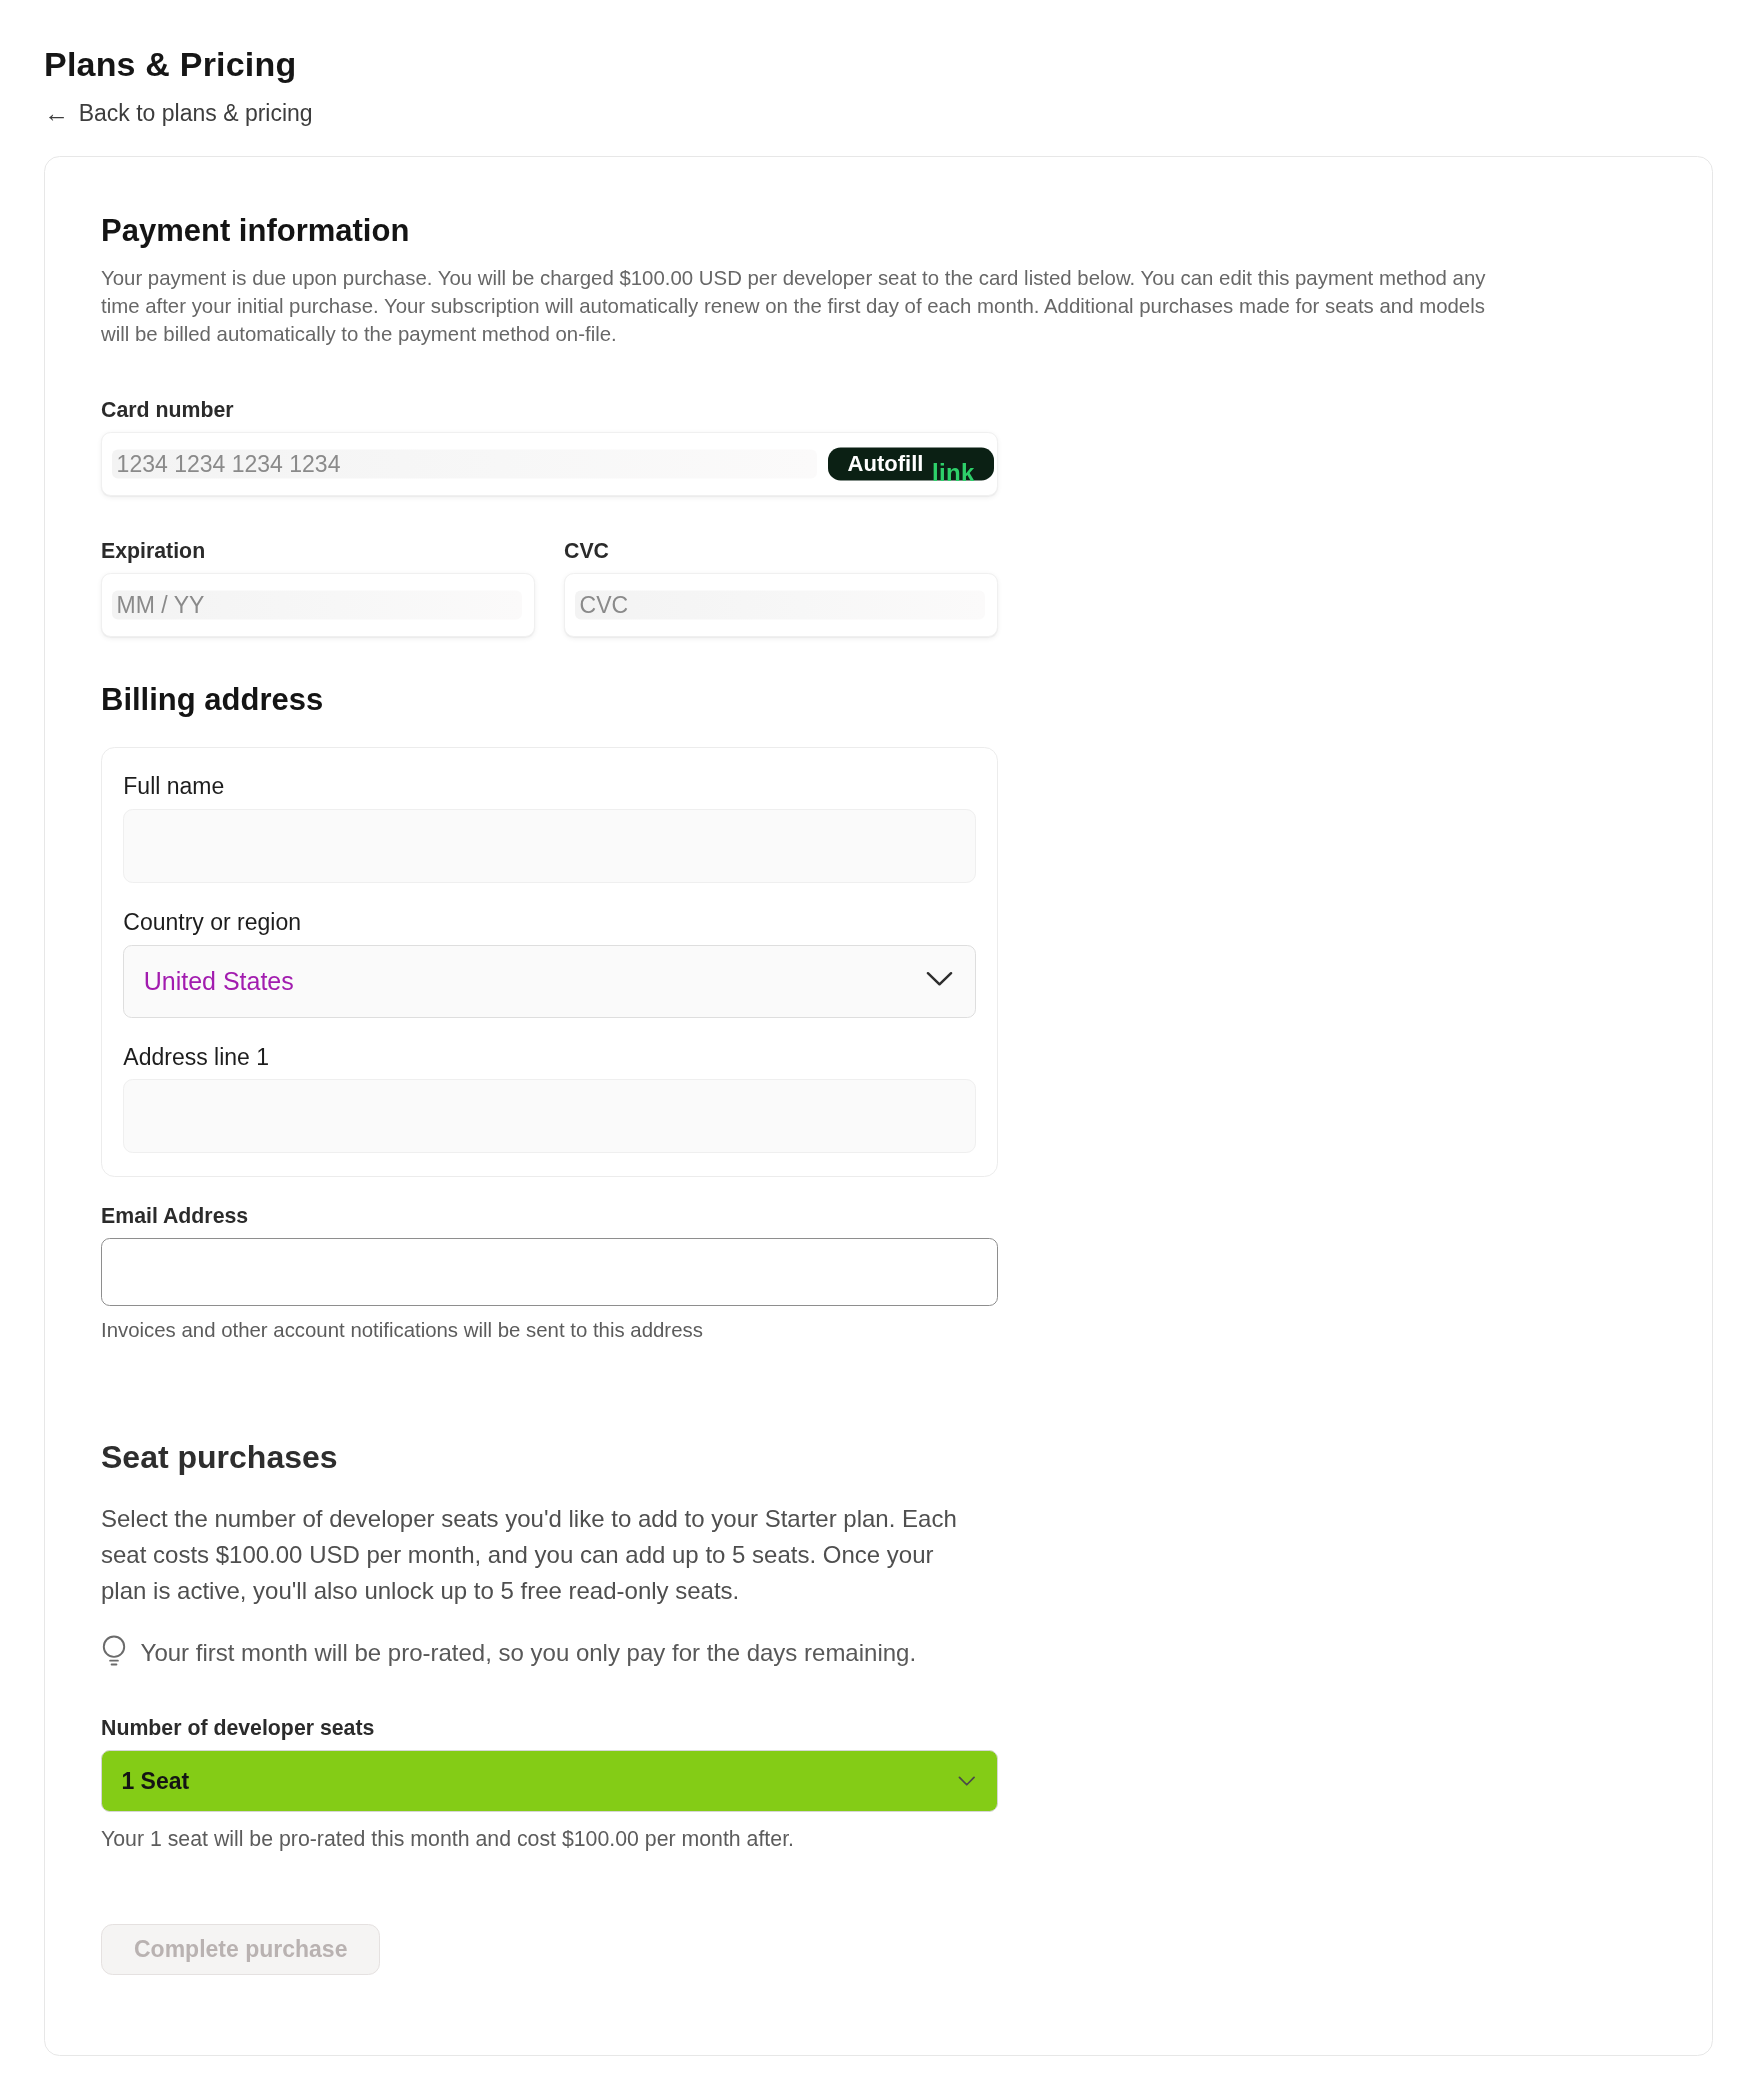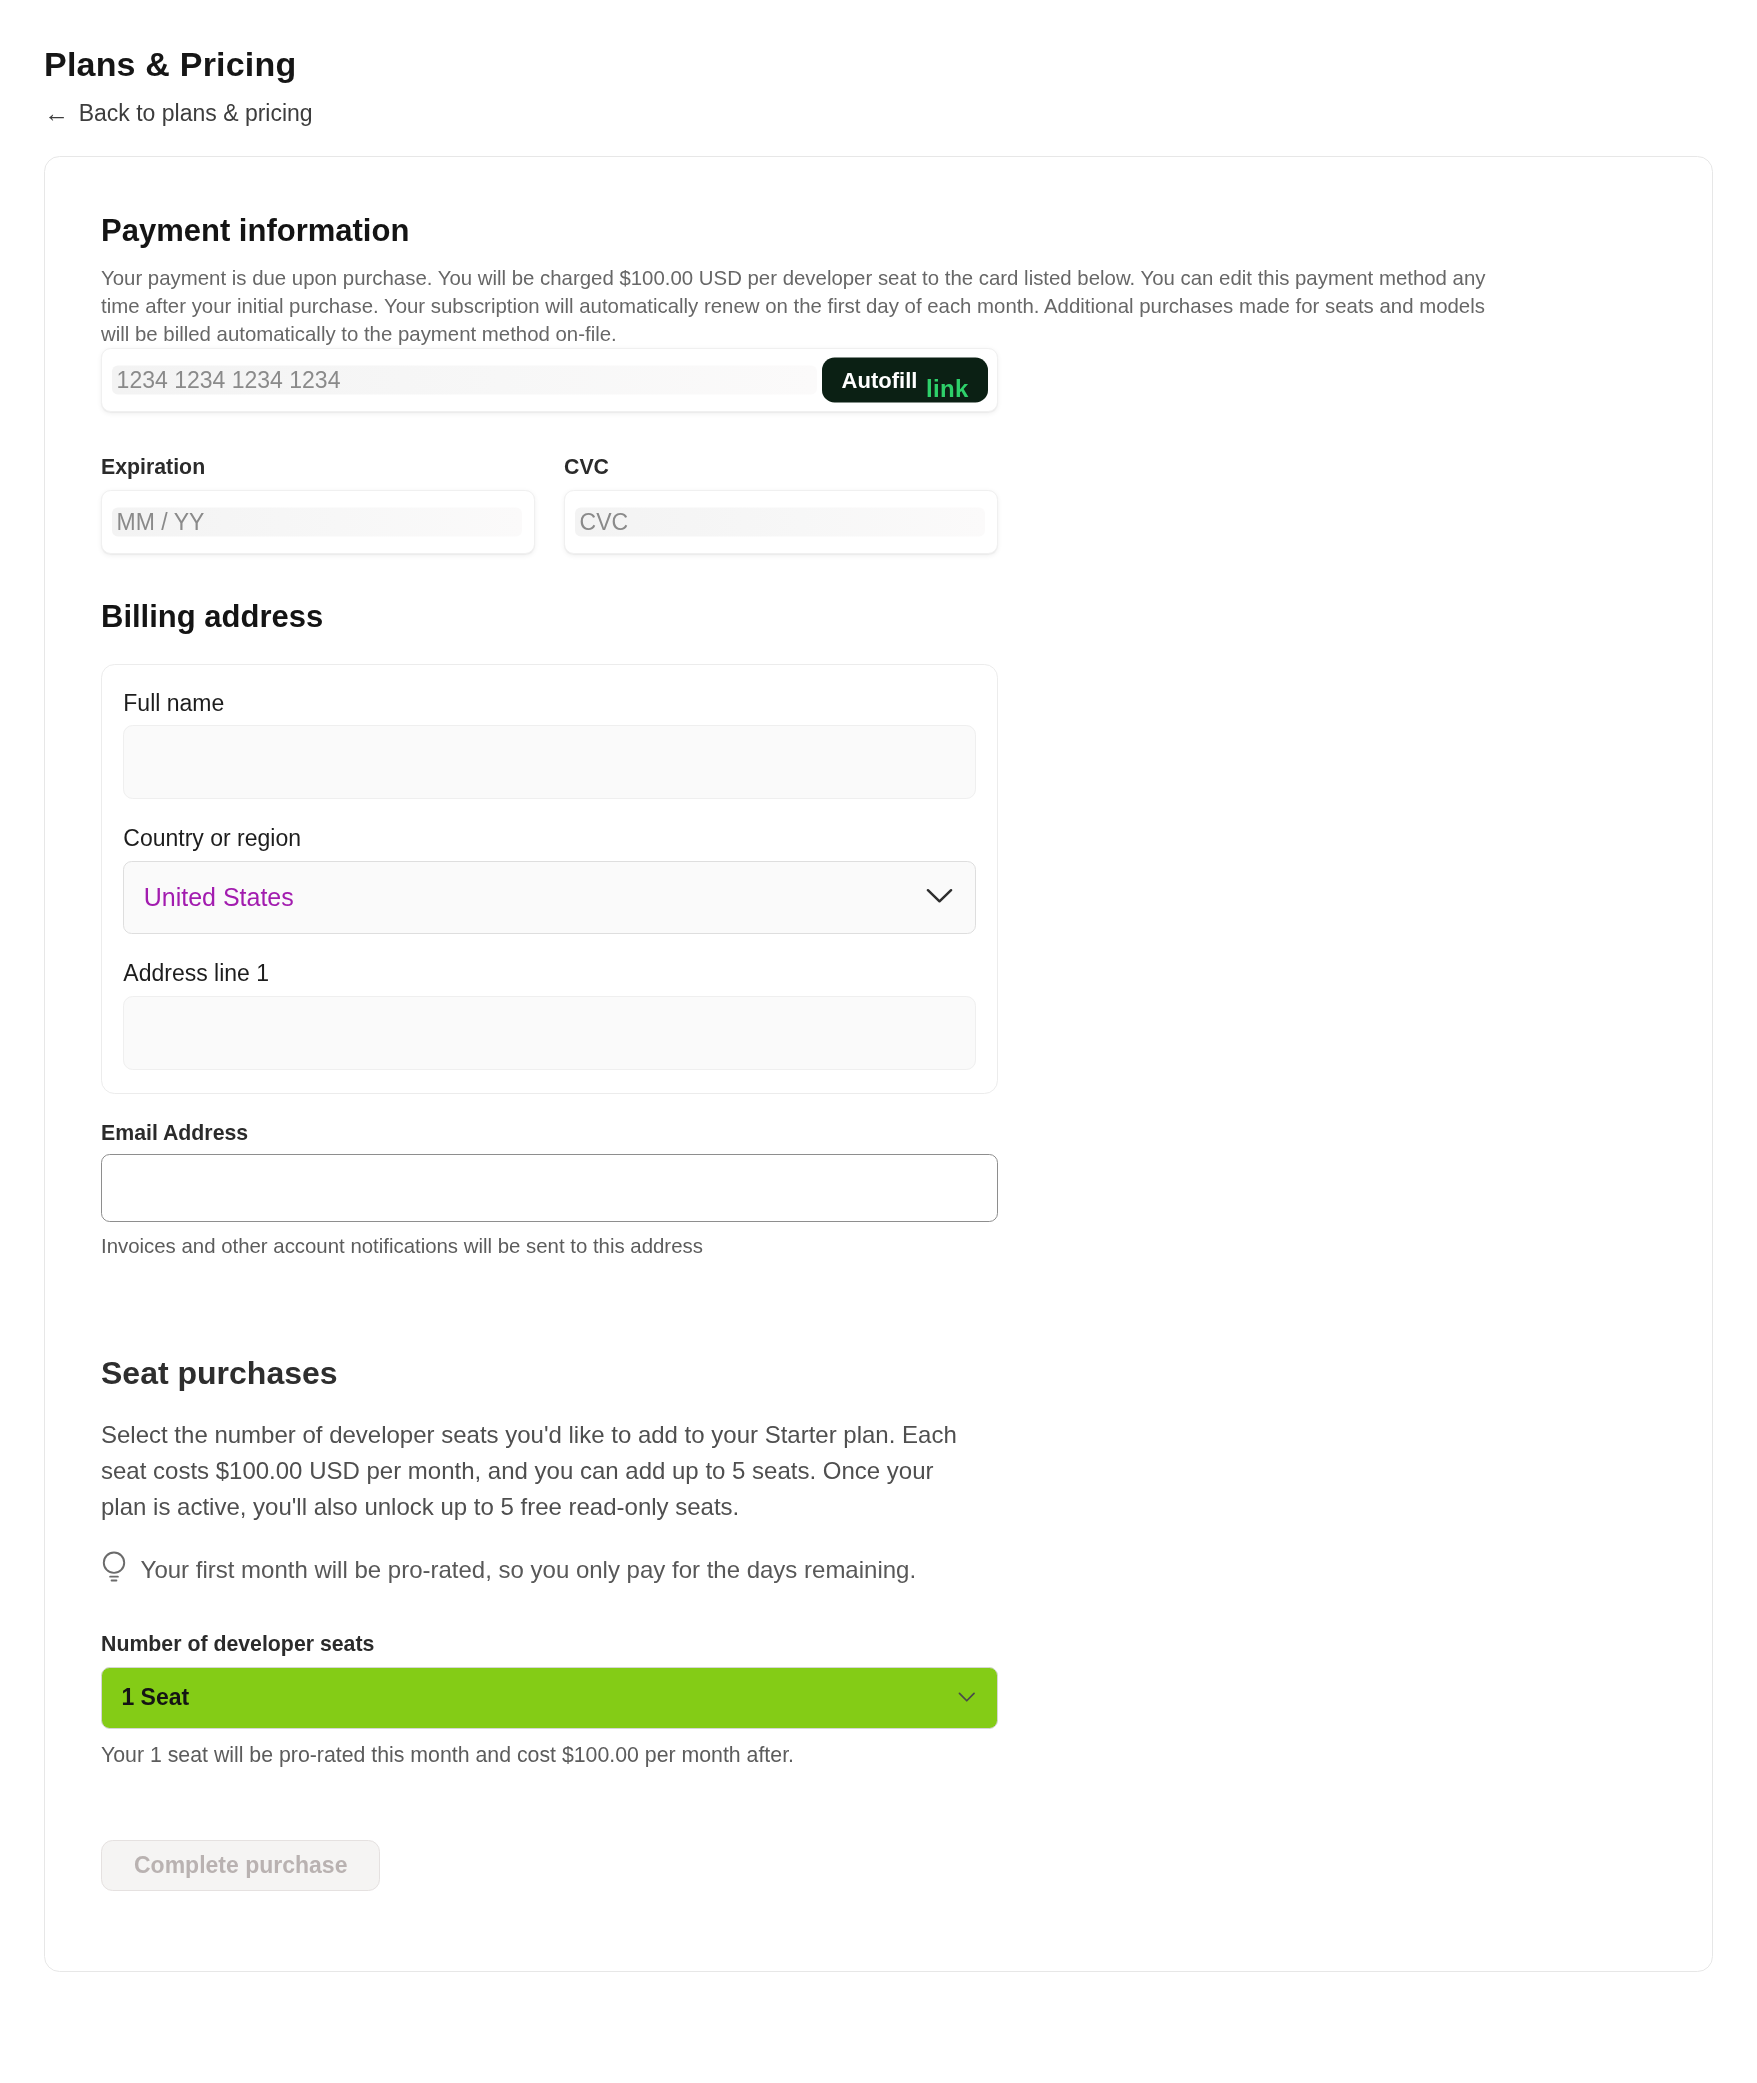--- a/index.html
+++ b/index.html
@@ -31,22 +31,22 @@
   .stripe-input { position: relative; height: 64px; width: 100%; background: #ffffff;
                   border: 1px solid #f0f0f0; border-radius: 9.7px;
                   box-shadow: 0 1.9px 4.9px rgba(0,0,0,0.06), 0 1px 1px rgba(0,0,0,0.04); }
   .skeleton { position: absolute; left: 9.7px; top: 50%; transform: translateY(-50%);
               height: 29px; right: 11.6px; border-radius: 5.8px;
               background: linear-gradient(90deg, #f3f3f3 0%, #f7f7f7 55%, #fbfafa 100%); }
   .stripe-input .ph { position: absolute; left: 14.6px; top: 50%; transform: translateY(-50%);
                       font-size: 23px; color: #8a8a8a; }
   .card-number .skeleton { right: 180px; }
 
-  .autofill-btn { position: absolute; right: 9px; top: 50%; transform: translateY(-50%);
-                  height: 45px; padding: 0 19.4px; border: none; border-radius: 12.6px;
+  .autofill-btn { position: absolute; right: 3px; top: 50%; transform: translateY(-50%);
+                  height: 33px; padding: 0 19.4px; border: none; border-radius: 12.6px;
                   background: #0b2014; display: flex; align-items: center; gap: 8.7px;
                   cursor: pointer; }
   .autofill-label { color: #ffffff; font-size: 22px; font-weight: 600; }
   .autofill-brand { font-size: 24px; font-weight: 700; letter-spacing: 0.3px; }
 
   .exp-cvc-row { display: flex; gap: 29px; margin-top: 43px; width: 897px; }
   .exp-cvc-row .col { flex: 1; }
   .exp-cvc-row .field-label { margin-bottom: 9.7px; }
 
   .billing-box { width: 897px; border: 1.5px solid #ececec; border-radius: 13.6px;
@@ -104,20 +104,21 @@
   </div>
 
   <div class="card">
 
     <div class="section-heading">Payment information</div>
     <p class="payment-desc">Your payment is due upon purchase. You will be charged $100.00 USD per developer seat to the card listed below. You can edit this payment method any
 time after your initial purchase. Your subscription will automatically renew on the first day of each month. Additional purchases made for seats and models
 will be billed automatically to the payment method on-file.</p>
 
     <div class="fields-col">
+      <label class="field-label mt-55 label-gap">Card number</label>
       <div class="stripe-input card-number">
         <span class="skeleton"></span>
         <span class="ph">1234 1234 1234 1234</span>
         <button class="autofill-btn">
           <span class="autofill-label">Autofill</span>
           <span class="autofill-brand" style="color:#2ed06a;margin-top:17px;">link</span>
         </button>
       </div>
 
       <div class="exp-cvc-row">

